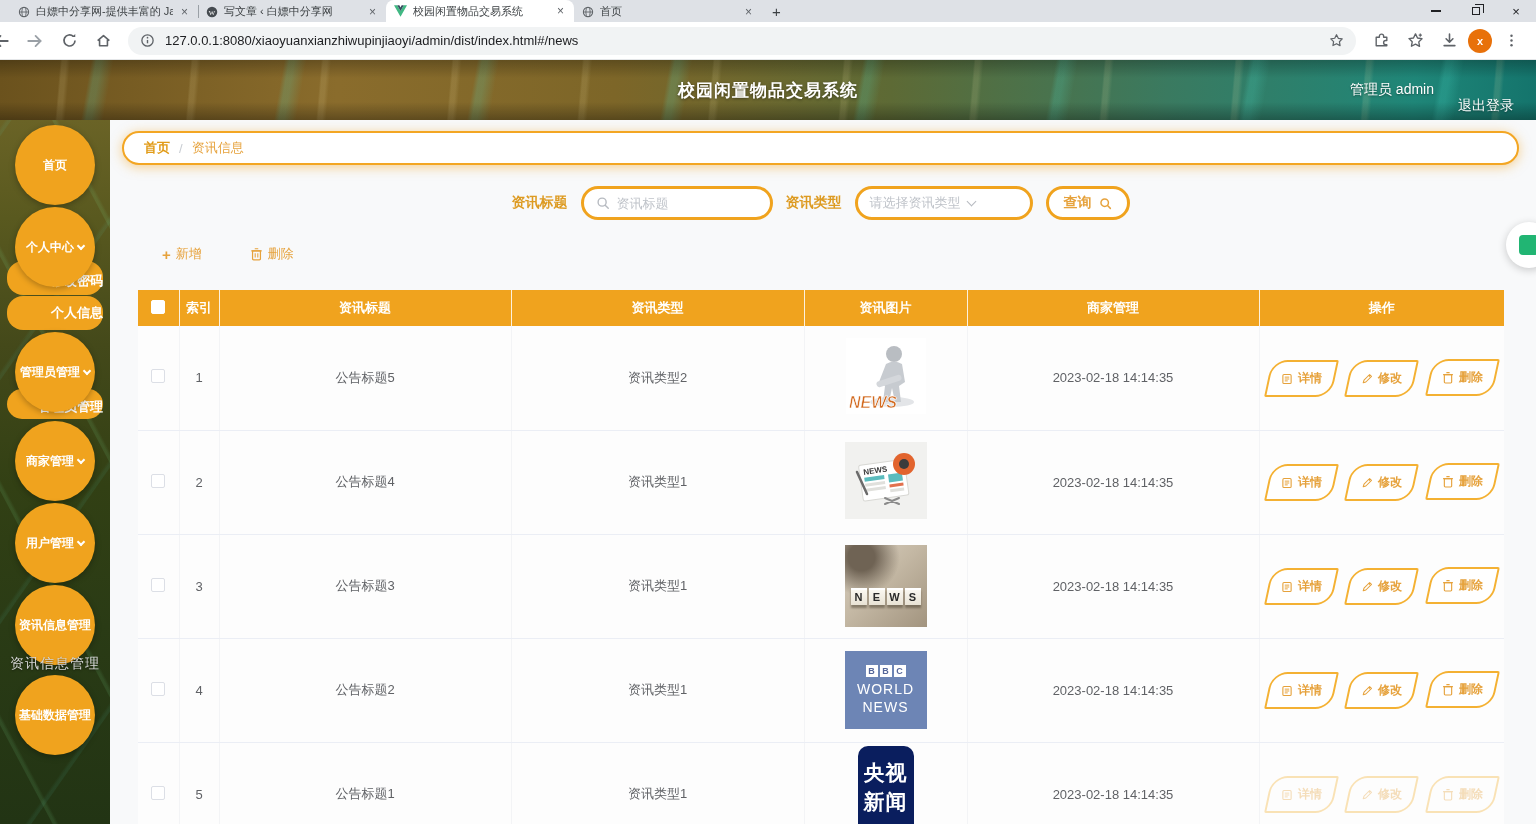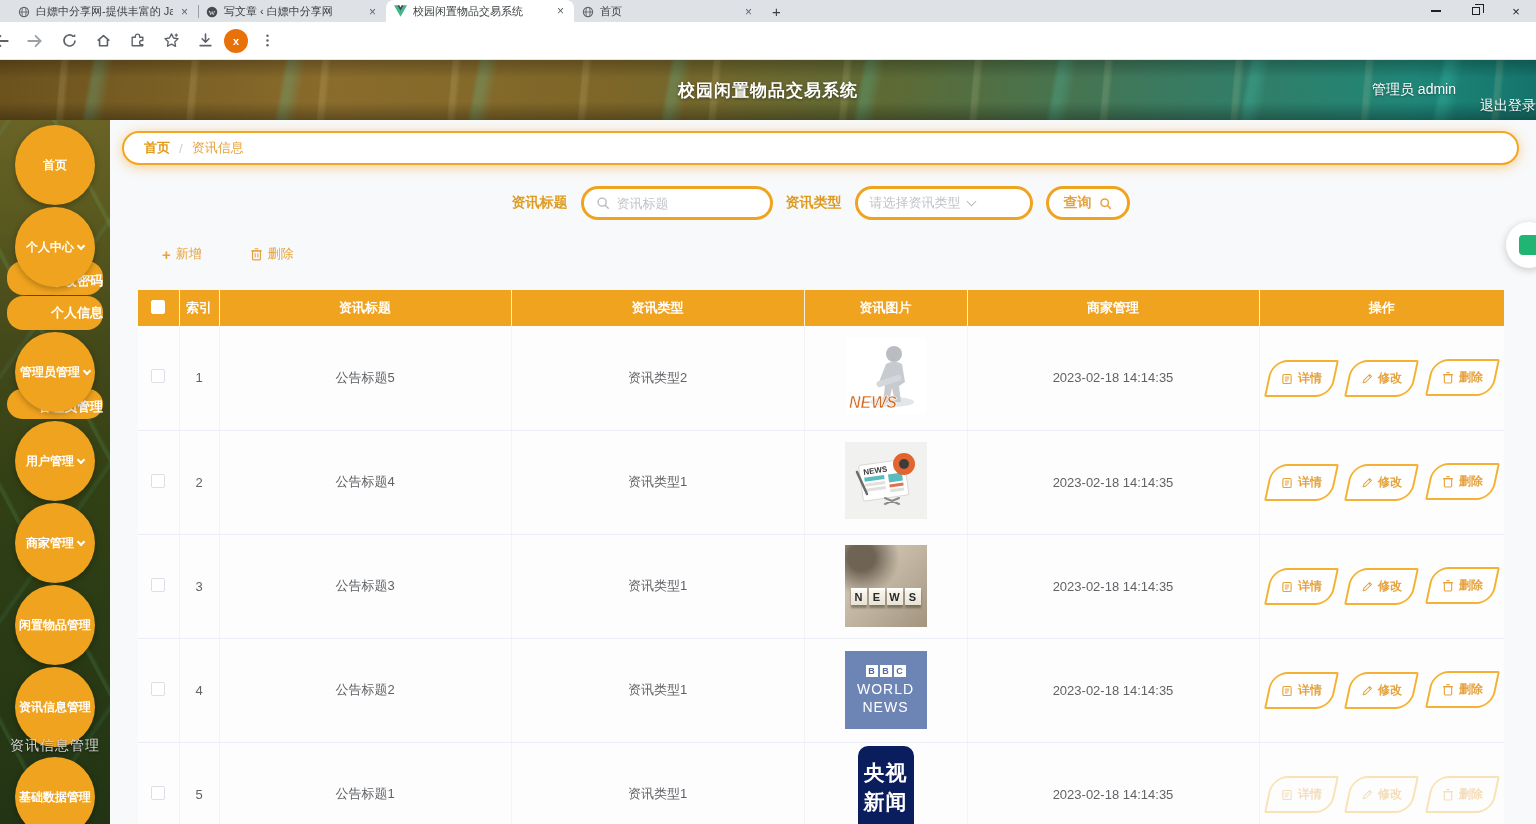--- a/index.html
+++ b/index.html
@@ -46,21 +46,21 @@
     background:
       repeating-linear-gradient(100deg, rgba(80,230,210,0) 0 90px, rgba(80,230,210,.18) 95px 100px, rgba(80,230,210,0) 112px 190px),
       repeating-linear-gradient(95deg, rgba(255,240,180,0) 0 60px, rgba(255,240,180,.12) 62px 66px, rgba(255,240,180,0) 70px 130px),
       linear-gradient(92deg,#6b521d 0%,#8a6c2c 22%,#7d6628 40%,#5d6a35 58%,#3a7a60 76%,#1f8678 92%,#14746c 100%); }
   .appheader::after { content:""; position:absolute; inset:0;
     background:linear-gradient(180deg,rgba(0,0,0,.25),rgba(0,0,0,0) 30%,rgba(0,0,0,0) 70%,rgba(0,0,0,.3)); }
   .app-title { position:absolute; left:0; right:0; text-align:center; color:#fff;
     font-size:17px; font-weight:bold; letter-spacing:1px; z-index:2;
     text-shadow:0 1px 3px rgba(0,0,0,.45); }
   .header-right { margin-left:auto; display:flex; gap:24px; align-items:center;
-    color:#fff; font-size:14px; z-index:2; text-shadow:0 1px 2px rgba(0,0,0,.4); }
+    padding-right:22px; color:#fff; font-size:14px; z-index:2; text-shadow:0 1px 2px rgba(0,0,0,.4); }
   .logout { cursor:pointer;margin-top:32px; }
 
   
   .main { display:flex; height:704px; }
 
   
   .sidebar { width:110px; flex:0 0 110px; overflow:hidden; padding-top:3px;
     display:flex; flex-direction:column; align-items:center; position:relative;
     background:
       repeating-linear-gradient(62deg, rgba(140,255,170,0) 0 46px, rgba(140,255,170,.10) 47px 49px, rgba(140,255,170,0) 52px 110px),
@@ -233,20 +233,35 @@
     <svg class="ic" width="17" height="17" viewBox="0 0 16 16">
         <path d="M13.2 8A5.2 5.2 0 1 1 11.6 4.2" fill="none" stroke="#5f6368" stroke-width="1.6"></path>
         <path d="M13.4 1.8v3h-3z" fill="#5f6368"></path>
       </svg>
   </div>
   <div class="nav-ic">
     <svg class="ic" width="17" height="17" viewBox="0 0 16 16">
         <path d="M2.5 8.2 8 3.4l5.5 4.8M4.3 7.2V13h7.4V7.2" fill="none" stroke="#5f6368" stroke-width="1.5" stroke-linejoin="round"></path>
       </svg>
   </div>
+  <div class="urlbar">
+    <span>
+      <svg class="ic" width="15" height="15" viewBox="0 0 16 16">
+          <circle cx="8" cy="8" r="6" fill="none" stroke="#5f6368" stroke-width="1.4"></circle>
+          <line x1="8" y1="7.4" x2="8" y2="11" stroke="#5f6368" stroke-width="1.5"></line>
+          <circle cx="8" cy="5" r="0.9" fill="#5f6368"></circle>
+        </svg>
+    </span>
+    <span class="url-text">127.0.0.1:8080/xiaoyuanxianzhiwupinjiaoyi/admin/dist/index.html#/news</span>
+    <span>
+      <svg class="ic" width="15" height="15" viewBox="0 0 16 16">
+          <path d="M8 1.8 9.9 5.7l4.2.6-3 3 .7 4.2L8 11.4l-3.8 2 .7-4.2-3-3 4.2-.6z" fill="none" stroke="#5f6368" stroke-width="1.3" stroke-linejoin="round"></path>
+        </svg>
+    </span>
+  </div>
   <div class="nav-ic">
     <svg class="ic" width="17" height="17" viewBox="0 0 16 16">
         <path d="M6 5V4a2 2 0 1 1 4 0v1h3v3h-1a2 2 0 1 0 0 4h1v1H3V5z" fill="none" stroke="#5f6368" stroke-width="1.3" stroke-linejoin="round"></path>
       </svg>
   </div>
   <div class="nav-ic">
     <svg class="ic" width="17" height="17" viewBox="0 0 16 16">
         <path d="M8 1.8 9.9 5.7l4.2.6-3 3 .7 4.2L8 11.4l-3.8 2 .7-4.2-3-3 4.2-.6z" fill="none" stroke="#5f6368" stroke-width="1.3" stroke-linejoin="round"></path>
         <path d="M12.5 1.5v3M11 3h3" stroke="#5f6368" stroke-width="1.1"></path>
       </svg>
@@ -297,37 +312,32 @@
     <div class="menu-group">
       <div class="menu-circle">
         <span>管理员管理</span>
         <span class="chev"></span>
       </div>
       <div class="menu-pill pill-single">管理员管理</div>
     </div>
 
     <div class="menu-group">
       <div class="menu-circle">
+        <span>商家管理</span>
+        <span class="chev"></span>
+      </div>
+    </div>
+
+    <div class="menu-group">
+      <div class="menu-circle">
         <span>用户管理</span>
         <span class="chev"></span>
       </div>
     </div>
 
-    <div class="menu-group">
-      <div class="menu-circle">
-        <span>商家管理</span>
-        <span class="chev"></span>
-      </div>
-    </div>
-
-    <div class="menu-group">
-      <div class="menu-circle">
-        <span>闲置物品管理</span>
-      </div>
-    </div>
 
     <div class="menu-group">
       <div class="menu-circle">
         <span>资讯信息管理</span>
       </div>
       <div class="menu-sub-plain">资讯信息管理</div>
     </div>
 
     <div class="menu-group">
       <div class="menu-circle">

